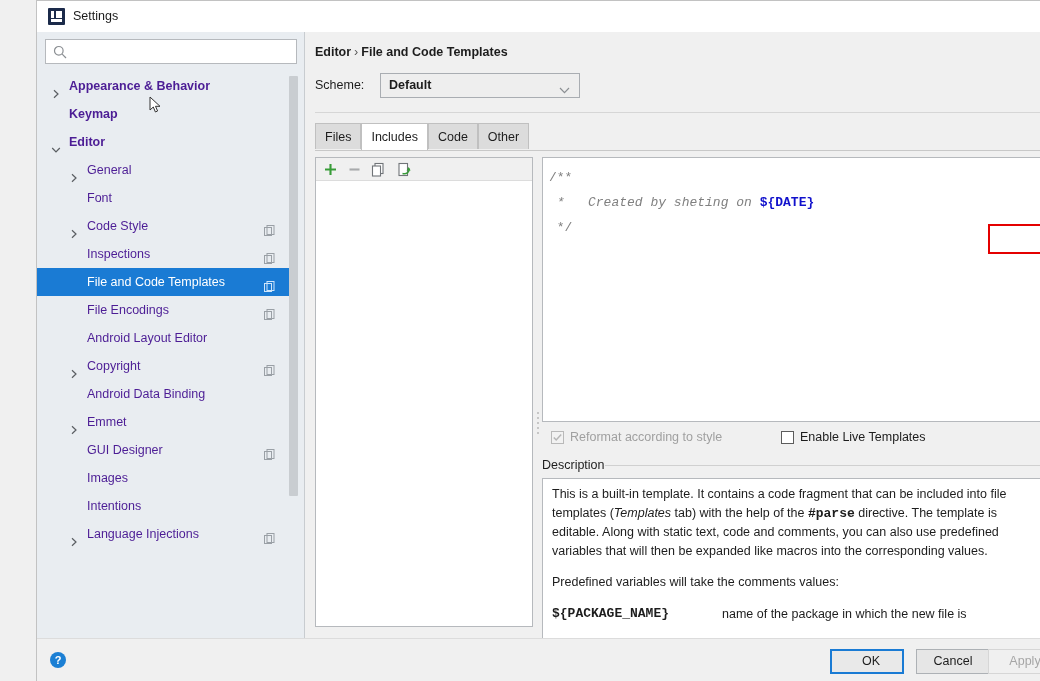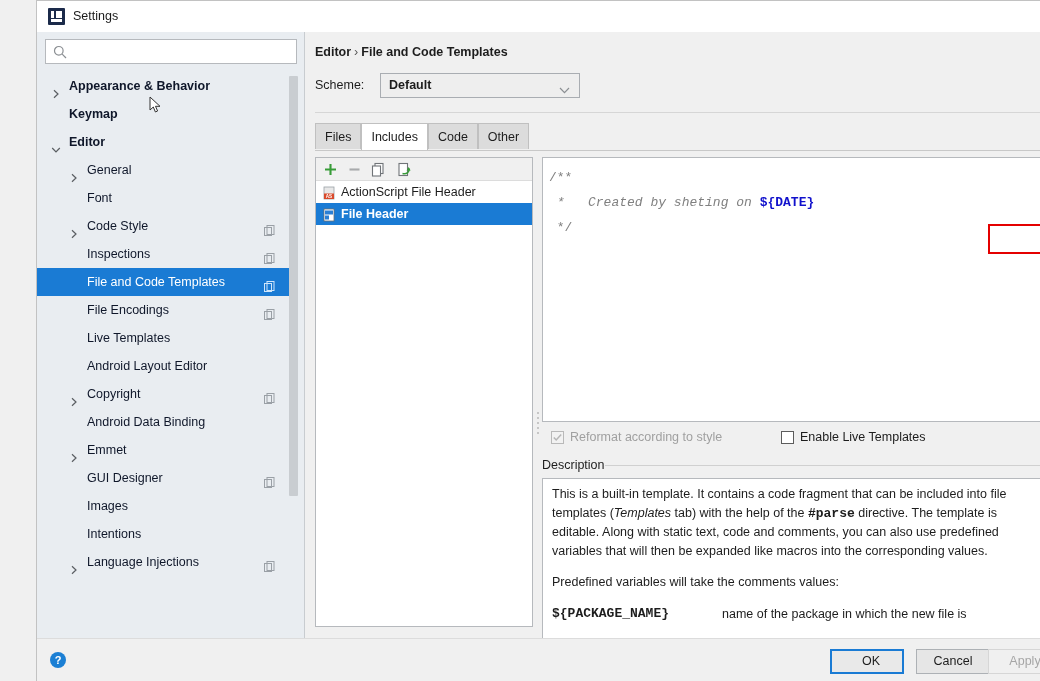--- a/index.html
+++ b/index.html
@@ -20,21 +20,21 @@
   .title-text{position:absolute;left:36px;top:8px;font-size:12.5px;color:#1b1b1b;}
   .close-btn{position:absolute;right:0;top:0;width:45px;height:30px;}
   .close-btn svg{position:absolute;left:15px;top:10px;}
 
   
   .sidebar{position:absolute;left:0;top:31px;width:268px;height:606px;background:#e9edf1;border-right:1px solid #c8ccd0;box-sizing:border-box;}
   .search-wrap{position:absolute;left:8px;top:7px;width:252px;height:25px;background:#ffffff;border:1px solid #b6b9bd;box-sizing:border-box;}
   .search-icon{position:absolute;left:7px;top:5px;}
   .search-input{position:absolute;left:27px;top:4px;width:218px;height:16px;border:none;outline:none;background:transparent;font-family:"Liberation Sans",sans-serif;font-size:12px;color:#1d1d1d;}
   .tree{position:absolute;left:0;top:40px;width:255px;height:564px;overflow:hidden;}
-  .node{position:relative;height:28px;line-height:28px;font-size:12.5px;color:#0f172a;white-space:nowrap;box-sizing:border-box;}
+  .node{position:relative;height:28px;line-height:28px;font-size:12.5px;color:#4c1d95;white-space:nowrap;box-sizing:border-box;}
   .node .arrow{position:absolute;width:10px;height:10px;top:9px;}
   .node .lbl{position:absolute;}
   .node.sel{background:#1a7bd4;color:#ffffff;}
   .node.sel .lbl{color:#ffffff;}
   .node.bold .lbl{font-weight:bold;}
   .copy-badge{position:absolute;right:16px;top:7px;width:13px;height:13px;}
   .sb-track{position:absolute;right:6px;top:44px;width:9px;height:556px;background:#e9edf1;}
   .sb-thumb{position:absolute;right:6px;top:44px;width:9px;height:420px;background:#c9cdd1;border-radius:1px;}
 
   
@@ -186,23 +186,20 @@
             </svg></span>
         </div>
         <div class="node">
           <span class="lbl" style="left:50px">File Encodings</span>
           <span class="copy-badge"><svg width="13" height="13" viewBox="0 0 13 13">
               <rect x="4" y="1.5" width="7" height="9" stroke="#9aa0a6" stroke-width="1" fill="none"></rect>
               <rect x="1.5" y="3.5" width="7" height="8" stroke="#9aa0a6" stroke-width="1" fill="none"></rect>
             </svg></span>
         </div>
         <div class="node">
-          <span class="lbl" style="left:50px">Live Templates</span>
-        </div>
-        <div class="node">
           <span class="lbl" style="left:50px">Android Layout Editor</span>
         </div>
         <div class="node">
           <span class="arrow" style="left:32px"><svg width="10" height="10" viewBox="0 0 10 10">
               <path d="M3 1.2 L7 5 L3 8.8" stroke="#5a5e62" stroke-width="1.2" fill="none"></path>
             </svg></span>
           <span class="lbl" style="left:50px">Copyright</span>
           <span class="copy-badge"><svg width="13" height="13" viewBox="0 0 13 13">
               <rect x="4" y="1.5" width="7" height="9" stroke="#9aa0a6" stroke-width="1" fill="none"></rect>
               <rect x="1.5" y="3.5" width="7" height="8" stroke="#9aa0a6" stroke-width="1" fill="none"></rect>
@@ -299,38 +296,20 @@
           </svg>
         </span>
         <span class="tb-btn" style="left:80px">
           <svg width="17" height="17" viewBox="0 0 17 17">
             <rect x="3" y="2.5" width="8.5" height="12" stroke="#707478" stroke-width="1.1" fill="#ffffff"></rect>
             <path d="M6.5 12.5 C11 13.5 13.5 11 13 7.5" stroke="#389c38" stroke-width="1.6" fill="none"></path>
             <path d="M14.6 9.6 L12.6 6 L10.6 9.6 Z" fill="#389c38"></path>
           </svg>
         </span>
       </div>
-      <div id="tmpl-list" style="position:absolute;left:0;top:23px;width:216px;">
-          <div class="listrow">
-            <span class="ric"><svg width="14" height="14" viewBox="0 0 14 14">
-                <rect x="2" y="1" width="10" height="12" fill="#e8e8e8" stroke="#9aa0a6" stroke-width="0.8"></rect>
-                <rect x="2" y="7.5" width="10" height="5.5" fill="#d94a2b"></rect>
-                <text x="7" y="12" font-size="4.6" fill="#ffffff" text-anchor="middle" font-family="sans-serif" font-weight="bold">AS</text>
-              </svg></span>
-            <span class="rlbl">ActionScript File Header</span>
-          </div>
-          <div class="listrow sel">
-            <span class="ric"><svg width="14" height="14" viewBox="0 0 14 14">
-                <rect x="2" y="1" width="10" height="12" fill="#ffffff" stroke="#6b7075" stroke-width="0.8"></rect>
-                <rect x="3" y="2.5" width="8" height="4" fill="#2b7fd4"></rect>
-                <rect x="3" y="7.5" width="4" height="4" fill="#2b7fd4"></rect>
-              </svg></span>
-            <span class="rlbl">File Header</span>
-          </div>
-        </div>
     </div>
 
     <div class="splitter">
       <div class="dot" style="top:255px"></div>
       <div class="dot" style="top:260px"></div>
       <div class="dot" style="top:265px"></div>
       <div class="dot" style="top:270px"></div>
       <div class="dot" style="top:275px"></div>
     </div>
 

